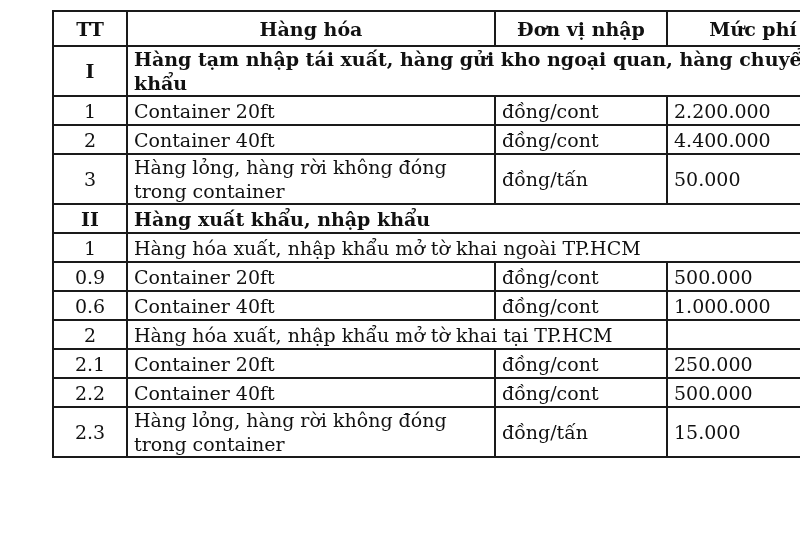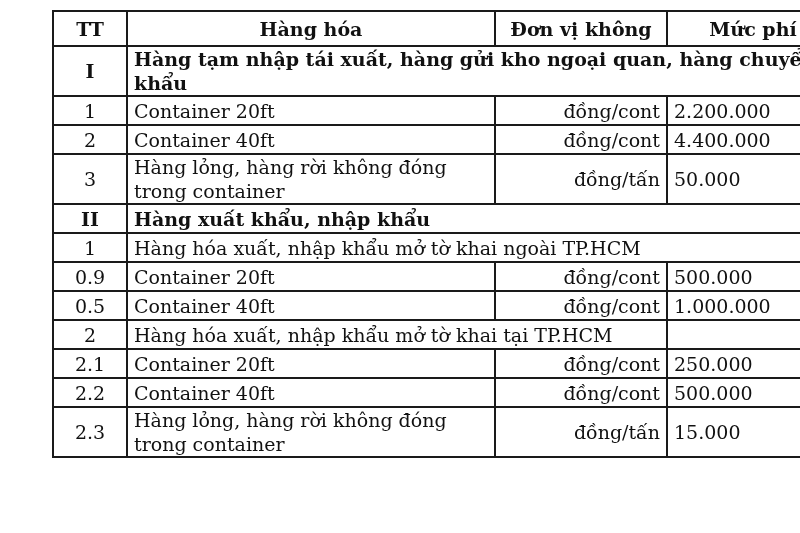--- a/index.html
+++ b/index.html
@@ -5,42 +5,42 @@
   html, body { margin: 0; padding: 0; background: #ffffff; }
   body { width: 800px; height: 533px; position: relative; overflow: hidden;
          font-family: "DejaVu Serif", "Liberation Serif", serif; color: #111; }
   table.fee { position: absolute; left: 4px; top: 10px; width: 786px;
               border-collapse: collapse; table-layout: fixed; font-size: 19px; margin-left: 48px; }
   table.fee td, table.fee th { border: 2px solid #1a1a1a; padding: 0 6px; line-height: 24px;
               vertical-align: middle; overflow: hidden; }
   col.c-tt { width: 74px; } col.c-name { width: 368px; } col.c-unit { width: 172px; } col.c-fee { width: 172px; }
   th { font-weight: bold; text-align: center; height: 33px; }
   td.tt { text-align: center; }
-  td.unit { text-align: right; }
+  td.unit { text-align: left; }
   td.fee { text-align: left; padding-right: 10px; }
   tr.section td { font-weight: bold; }
   tr.h1 td { height: 27px; }
   tr.h2 td { height: 46px; }
   td.name { white-space: normal; }
 </style>
 </head>
 <body>
 
 <table class="fee">
   <colgroup>
       <col class="c-tt">
       <col class="c-name">
       <col class="c-unit">
       <col class="c-fee">
     </colgroup>
   <thead>
     <tr>
       <th>TT</th>
       <th>Hàng hóa</th>
-      <th>Đơn vị không</th>
+      <th>Đơn vị nhập</th>
       <th>Mức phí</th>
     </tr>
   </thead>
   <tbody>
     <tr class="section h1">
       <td class="tt">I</td>
       <td colspan="3">Hàng tạm nhập tái xuất, hàng gửi kho ngoại quan, hàng chuyển khẩu</td>
     </tr>
     <tr class="h1">
       <td class="tt">1</td>
@@ -68,21 +68,21 @@
       <td class="tt">1</td>
       <td colspan="3">Hàng hóa xuất, nhập khẩu mở tờ khai ngoài TP.HCM</td>
     </tr>
     <tr class="h1">
       <td class="tt">0.9</td>
       <td class="name">Container 20ft</td>
       <td class="unit">đồng/cont</td>
       <td class="fee">500.000</td>
     </tr>
     <tr class="h1">
-      <td class="tt">0.5</td>
+      <td class="tt">0.6</td>
       <td class="name">Container 40ft</td>
       <td class="unit">đồng/cont</td>
       <td class="fee">1.000.000</td>
     </tr>
     <tr class="h1">
       <td class="tt">2</td>
       <td colspan="2">Hàng hóa xuất, nhập khẩu mở tờ khai tại TP.HCM</td>
       <td class="fee"></td>
     </tr>
     <tr class="h1">

